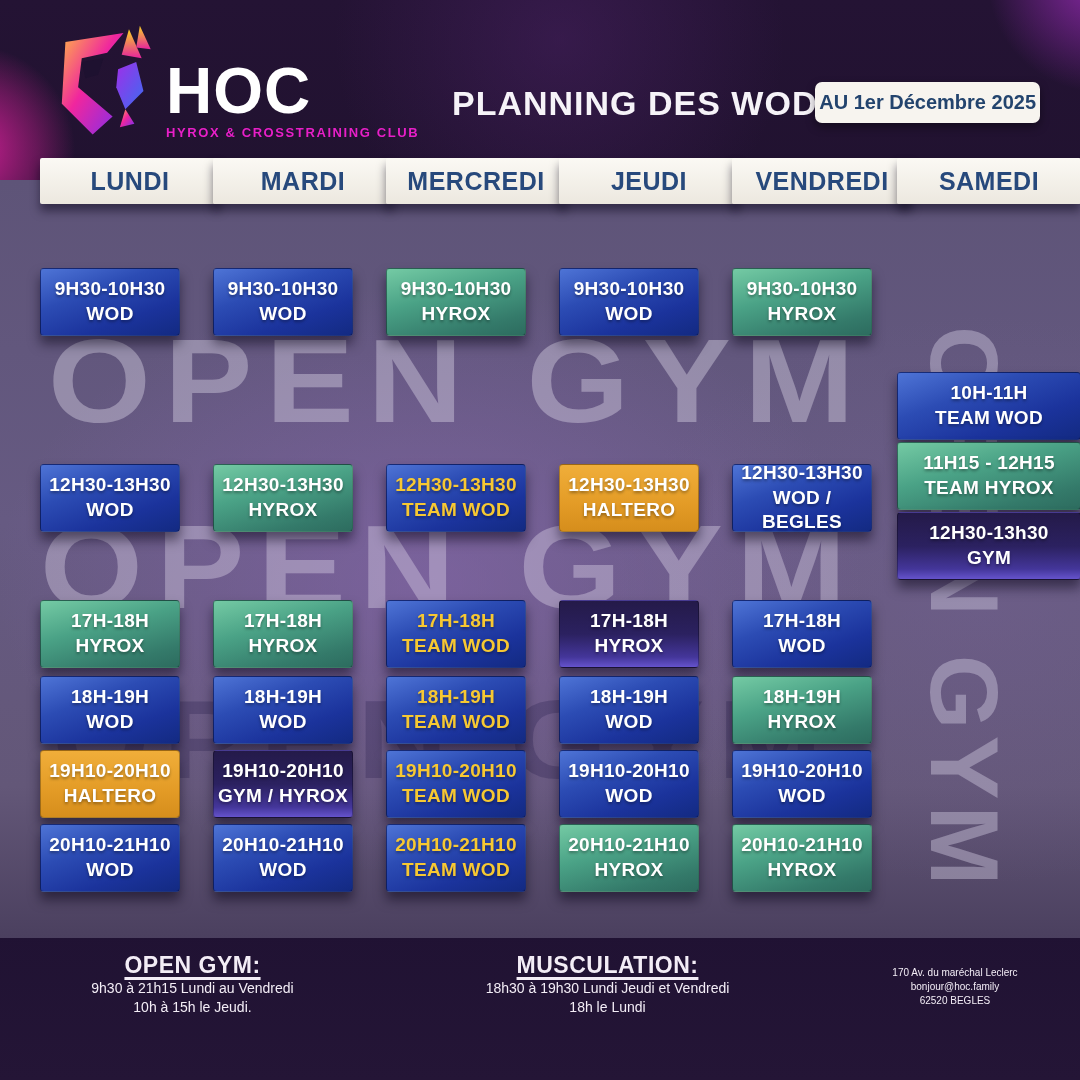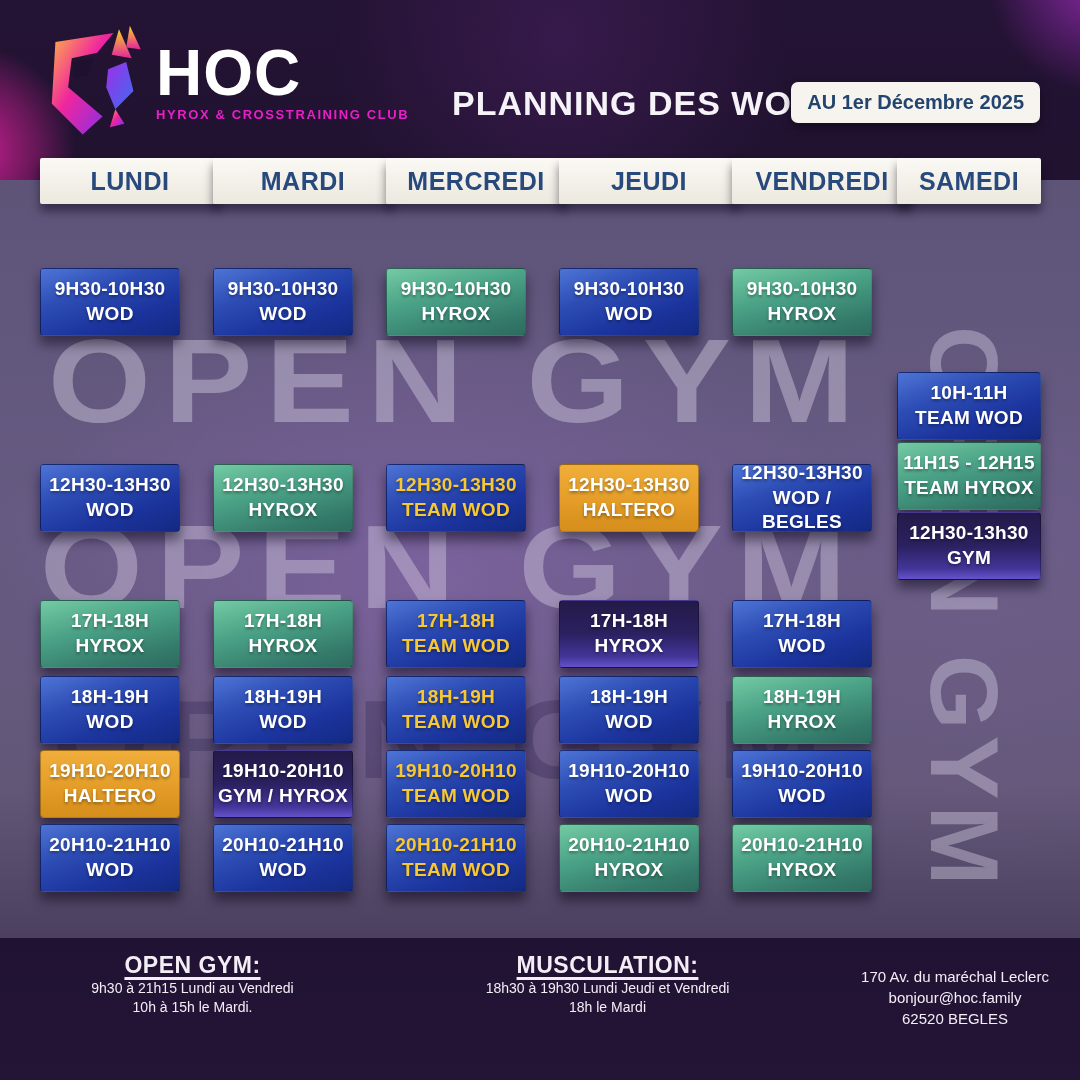--- a/index.html
+++ b/index.html
@@ -19,39 +19,39 @@
   
   .wm{position:absolute;font-weight:800;white-space:nowrap;line-height:1;
       letter-spacing:12px;transform:scaleX(1.12);transform-origin:left top;
       pointer-events:none;user-select:none;}
   .wm-h1{left:48px;top:322px;font-size:118px;color:rgba(226,219,236,.40);}
   .wm-h2{left:40px;top:508px;font-size:118px;color:rgba(226,219,236,.38);}
   .wm-h3{left:52px;top:684px;font-size:112px;color:rgba(44,32,80,.30);}
   .wm-v{left:1012px;top:326px;font-size:96px;letter-spacing:6px;
         color:rgba(205,197,220,.45);transform:rotate(90deg);transform-origin:0 0;}
   
-  #logo{position:absolute;left:30px;top:22px;display:flex;align-items:center;}
+  #logo{position:absolute;left:40px;top:22px;display:flex;align-items:flex-end;}
   #logo svg{width:118px;height:118px;}
   #brand-text{margin-left:8px;}
   #brand-name{color:#fff;font-size:64px;font-weight:800;letter-spacing:1px;line-height:1;}
   #brand-sub{color:#e81fc8;font-size:13px;font-weight:700;letter-spacing:1.6px;margin-top:2px;}
   #page-title{position:absolute;left:452px;top:84px;color:#f6f3f8;font-size:34px;
               font-weight:800;letter-spacing:1px;}
   #date-badge{position:absolute;right:40px;top:82px;background:#f7f4ef;border-radius:7px;
-              padding:9px 16px;color:#23446e;font-size:20px;font-weight:800;
+              padding:9px 4px;color:#23446e;font-size:20px;font-weight:800;
               box-shadow:0 4px 10px rgba(0,0,0,.4);}
   
   .day-tile{position:absolute;top:158px;height:46px;width:180px;border-radius:2px;
             background:linear-gradient(180deg,#fbf9f4,#ece8df);
             box-shadow:0 7px 10px rgba(10,5,25,.5);
             display:flex;align-items:center;justify-content:center;}
   .day-tile span{color:#27497c;font-size:25px;font-weight:800;letter-spacing:.5px;}
   
   .c0{left:40px}.c1{left:213px}.c2{left:386px}.c3{left:559px}.c4{left:732px}.c5{left:897px}
-  .day-tile.c5,.block.c5{width:144px}
+  .day-tile.c5,.block.c5{width:184px}
   .r1{top:268px}.r2{top:372px}.r3{top:442px}.r4{top:464px}.r5{top:512px}
   .r6{top:600px}.r7{top:676px}.r8{top:750px}.r9{top:824px}
   
   .block{position:absolute;width:140px;height:68px;border-radius:4px;
          border:1px solid rgba(0,0,0,.28);box-sizing:border-box;
          display:flex;flex-direction:column;align-items:center;justify-content:center;
          box-shadow:0 8px 12px rgba(8,4,22,.5);
          color:#fff;text-align:center;}
   .block .bt,.block .bl{font-size:19px;font-weight:800;line-height:1.3;letter-spacing:.3px;
          text-shadow:0 2px 3px rgba(0,0,0,.35);}
@@ -62,21 +62,21 @@
   .indigo{background:linear-gradient(180deg,#241a49 0%,#2b2160 50%,#44369a 85%,#6553cc 100%);}
   
   #footer{position:absolute;left:0;top:952px;width:1080px;display:flex;color:#f3edf6;}
   .fcol{display:flex;flex-direction:column;align-items:center;}
   #f-open{width:385px;}
   #f-musc{width:445px;}
   #f-addr{width:250px;padding-top:14px;}
   .ftitle{font-size:23px;font-weight:800;text-decoration:underline;
           text-underline-offset:4px;text-decoration-thickness:2.5px;letter-spacing:.5px;}
   .fline{font-size:14px;font-weight:400;line-height:1.35;}
-  .aline{font-size:15px;font-weight:400;line-height:1.4;}
+  .aline{font-size:10px;font-weight:400;line-height:1.4;}
 </style>
 </head>
 <body>
 
 <div id="page">
 
   <div id="panel"></div>
 
   <div class="wm wm-h1">OPEN GYM</div>
   <div class="wm wm-h2">OPEN GYM</div>
@@ -269,26 +269,26 @@
       <div class="block teal r9 c4">
         <div class="bt">20H10-21H10</div>
         <div class="bl">HYROX</div>
       </div>
     </div>
 
   <div id="footer">
     <div class="fcol" id="f-open">
       <div class="ftitle">OPEN GYM:</div>
       <div class="fline">9h30 à 21h15 Lundi au Vendredi</div>
-      <div class="fline">10h à 15h le Mardi.</div>
+      <div class="fline">10h à 15h le Jeudi.</div>
     </div>
     <div class="fcol" id="f-musc">
       <div class="ftitle">MUSCULATION:</div>
       <div class="fline">18h30 à 19h30 Lundi Jeudi et Vendredi</div>
-      <div class="fline">18h le Mardi</div>
+      <div class="fline">18h le Lundi</div>
     </div>
     <div class="fcol" id="f-addr">
       <div class="aline">170 Av. du maréchal Leclerc</div>
       <div class="aline">bonjour@hoc.family</div>
       <div class="aline">62520 BEGLES</div>
     </div>
   </div>
 
 </div>
 

